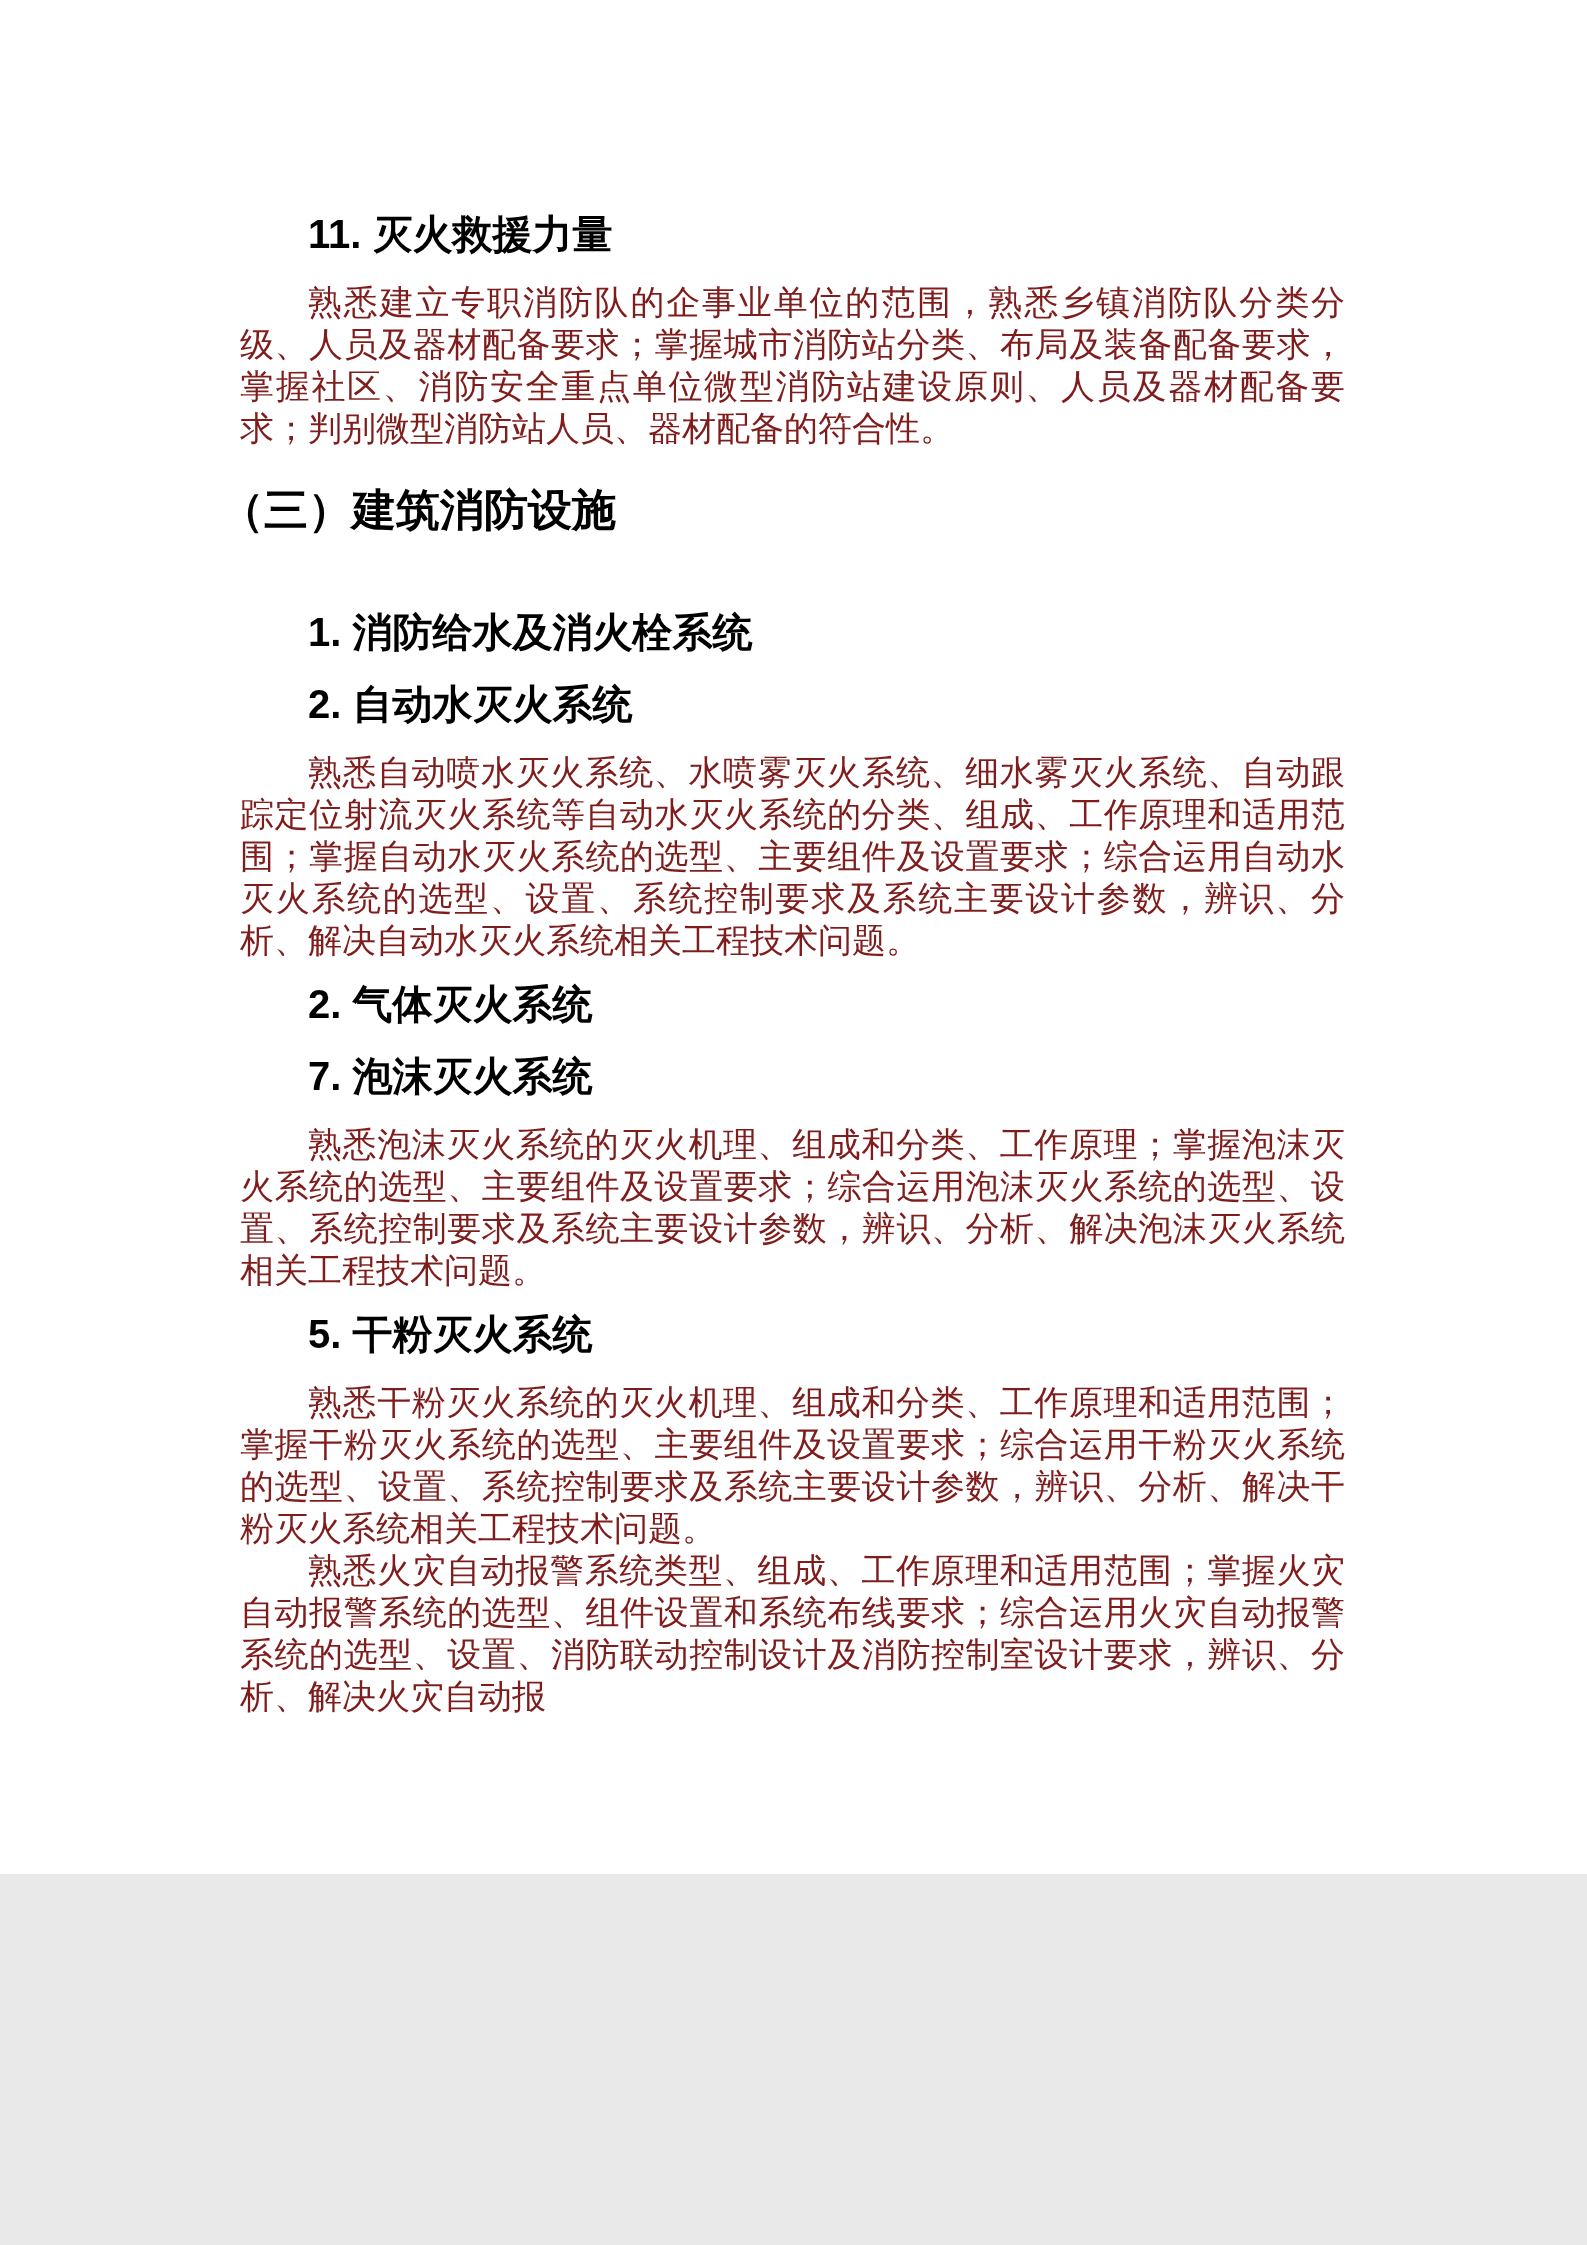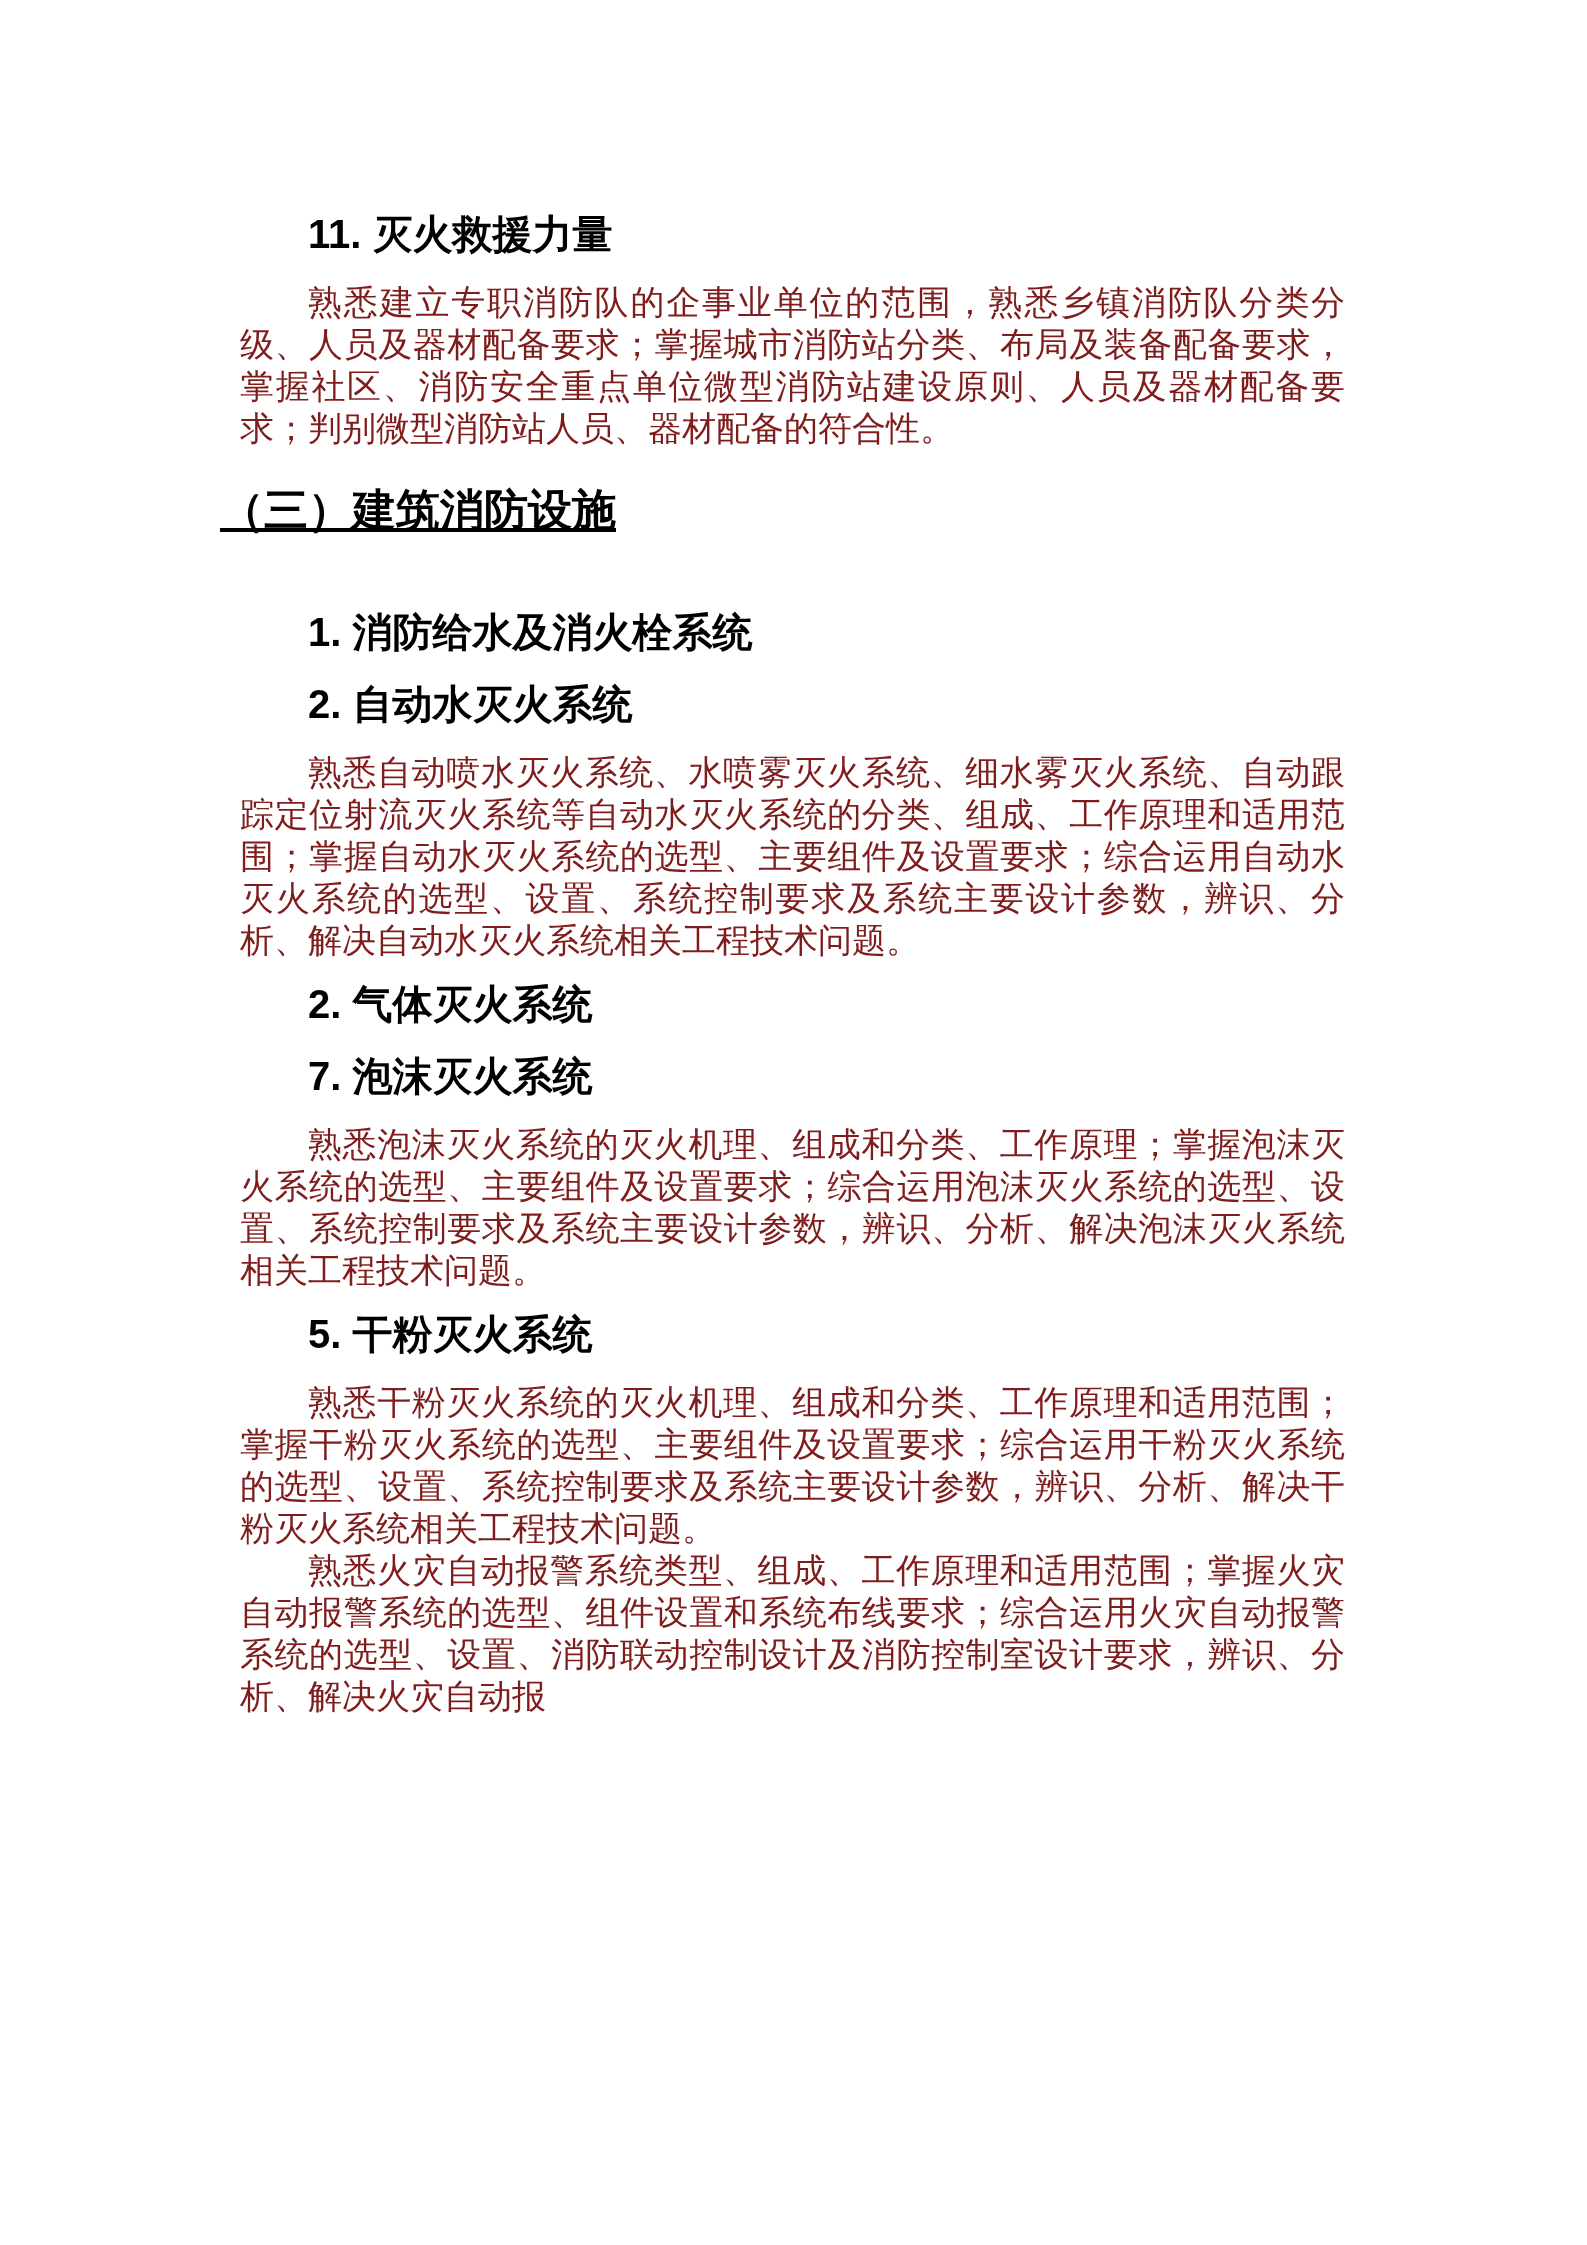--- a/index.html
+++ b/index.html
@@ -3,21 +3,21 @@
 <meta charset="utf-8">
 <style>
   * { margin: 0; padding: 0; box-sizing: border-box; }
   html, body {
     background: #e9e9e9;
     font-family: "Liberation Serif", "DejaVu Serif", serif;
   }
   .page {
     position: relative;
     width: 1587px;
-    height: 2245px;
+    height: 1874px;
     margin: 0 auto;
     background: #ffffff;
     color: #000000;
     padding: 192px 242px 40px 240px;
     overflow: hidden;
   }
   .para {
     font-size: 34px;
     line-height: 42px;
     text-align: justify;
@@ -35,21 +35,20 @@
     margin: 18px 0 24px 0;
     color: #000000;
   }
   .h-sec {
     font-family: "Liberation Sans", "DejaVu Sans", sans-serif;
     font-weight: 700;
     font-size: 44px;
     line-height: 52px;
     margin: 34px 0 72px -20px;
     color: #000000;
-    text-decoration: underline;
   }
 </style>
 </head>
 <body>
 
 <div class="page">
   <div class="h-num">11. 灭火救援力量</div>
   <div class="para">熟悉建立专职消防队的企事业单位的范围，熟悉乡镇消防队分类分级、人员及器材配备要求；掌握城市消防站分类、布局及装备配备要求，掌握社区、消防安全重点单位微型消防站建设原则、人员及器材配备要求；判别微型消防站人员、器材配备的符合性。</div>
 
   <div class="h-sec">（三）建筑消防设施</div>

